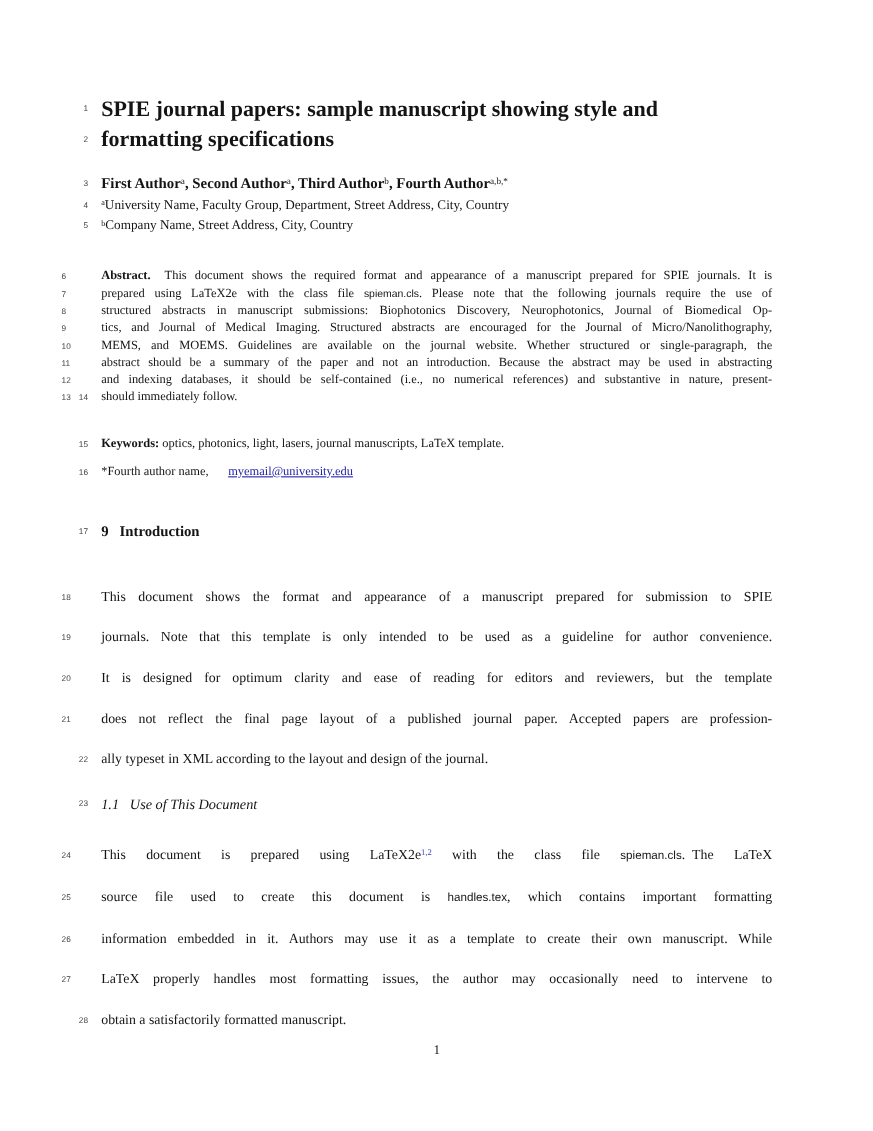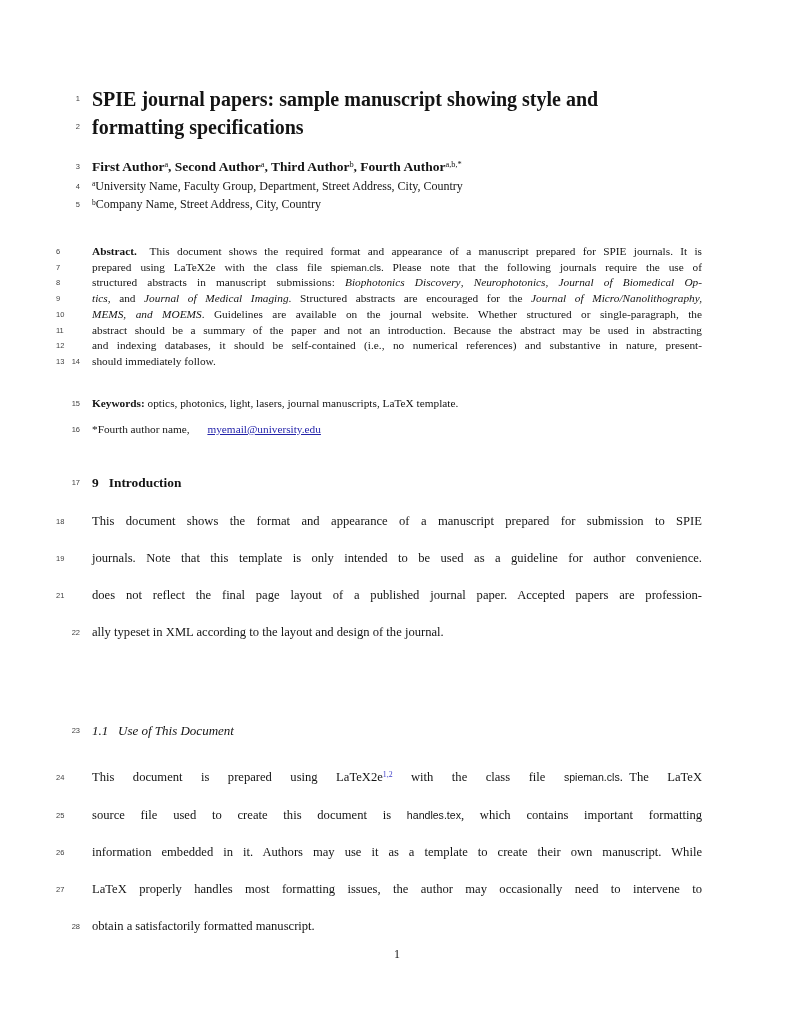--- a/index.html
+++ b/index.html
@@ -20,36 +20,36 @@
     text-align:right;
     font-size:7.5px;line-height:inherit;
     color:#3f3f3f;
     font-weight:normal;font-style:normal;
     font-family:"Liberation Sans","DejaVu Sans",sans-serif;
   }
   .ltext{display:inline;}
 
   
   .b{font-weight:bold;}
-  .i{font-style:italic;}
+  .i{}
   .m{font-family:Liberation Sans, sans-serif;font-size:0.84em;}
   .sup{font-size:0.62em;position:relative;top:-0.45em;font-weight:normal;}
   .cite{font-size:0.62em;position:relative;top:-0.5em;color:var(--cite-color,#3b3bc8);cursor:pointer;}
   .link{color:var(--link-color,#2323aa);text-decoration:underline;cursor:pointer;margin-left:15px;}
 
   
   #block-title{top:85px;font-size:20px;font-weight:bold;line-height:28px;}
   #block-authors{top:158px;line-height:17.5px;}
   .author-line{font-size:13.5px;font-weight:bold;}
   .affil-line{font-size:12px;}
   #block-abstract{top:244px;font-size:11.3px;line-height:15.7px;}
   #block-keywords{top:396px;font-size:11.3px;line-height:15.7px;}
   #block-footnote{top:422px;font-size:11.3px;line-height:15.7px;}
   #block-section1{top:474px;font-size:13.4px;font-weight:bold;line-height:18px;}
-  #block-para1{top:503px;font-size:12.6px;line-height:37px;}
+  #block-para1{top:524px;font-size:12.6px;line-height:37px;}
   #block-subsection{top:722px;font-size:13px;font-style:italic;line-height:18px;}
   #block-para2{top:759px;font-size:12.6px;line-height:37px;}
   #block-pagenum{position:absolute;top:946px;left:0;width:794px;text-align:center;font-size:12px;line-height:16px;}
 </style>
 </head>
 <body>
 
 <div class="page">
   <div id="block-title" class="col">
       <div class="line"><span class="lnum">1</span><span class="ltext"><span>SPIE journal papers: sample manuscript showing style and</span></span></div>
@@ -76,20 +76,21 @@
     </div>
   <div id="block-footnote" class="col">
       <div class="line"><span class="lnum">16</span><span class="ltext"><span>*Fourth author name, </span><span class="link">myemail@university.edu</span></span></div>
     </div>
   <div id="block-section1" class="col">
       <div class="line"><span class="lnum">17</span><span class="ltext"><span>9  Introduction</span></span></div>
     </div>
   <div id="block-para1" class="col">
       <div class="line just"><span class="lnum">18</span><span class="ltext"><span>This document shows the format and appearance of a manuscript prepared for submission to SPIE</span></span></div>
       <div class="line just"><span class="lnum">19</span><span class="ltext"><span>journals. Note that this template is only intended to be used as a guideline for author convenience.</span></span></div>
+      <div class="line just"><span class="lnum">20</span><span class="ltext"><span>It is designed for optimum clarity and ease of reading for editors and reviewers, but the template</span></span></div>
       <div class="line just"><span class="lnum">21</span><span class="ltext"><span>does not reflect the final page layout of a published journal paper. Accepted papers are profession-</span></span></div>
       <div class="line"><span class="lnum">22</span><span class="ltext"><span>ally typeset in XML according to the layout and design of the journal.</span></span></div>
     </div>
   <div id="block-subsection" class="col">
       <div class="line"><span class="lnum">23</span><span class="ltext"><span>1.1  Use of This Document</span></span></div>
     </div>
   <div id="block-para2" class="col">
       <div class="line just"><span class="lnum">24</span><span class="ltext"><span>This document is prepared using LaTeX2e</span><span class="cite">1,2</span><span> with the class file </span><span class="m">spieman.cls</span><span>. The LaTeX</span></span></div>
       <div class="line just"><span class="lnum">25</span><span class="ltext"><span>source file used to create this document is </span><span class="m">handles.tex</span><span>, which contains important formatting</span></span></div>
       <div class="line just"><span class="lnum">26</span><span class="ltext"><span>information embedded in it. Authors may use it as a template to create their own manuscript. While</span></span></div>

